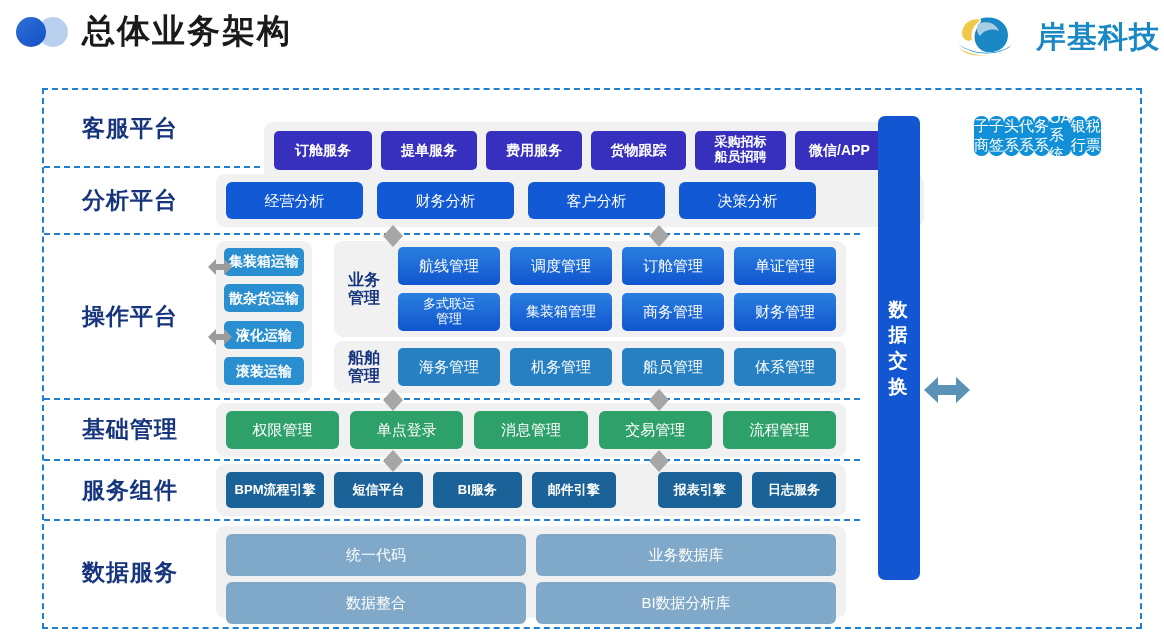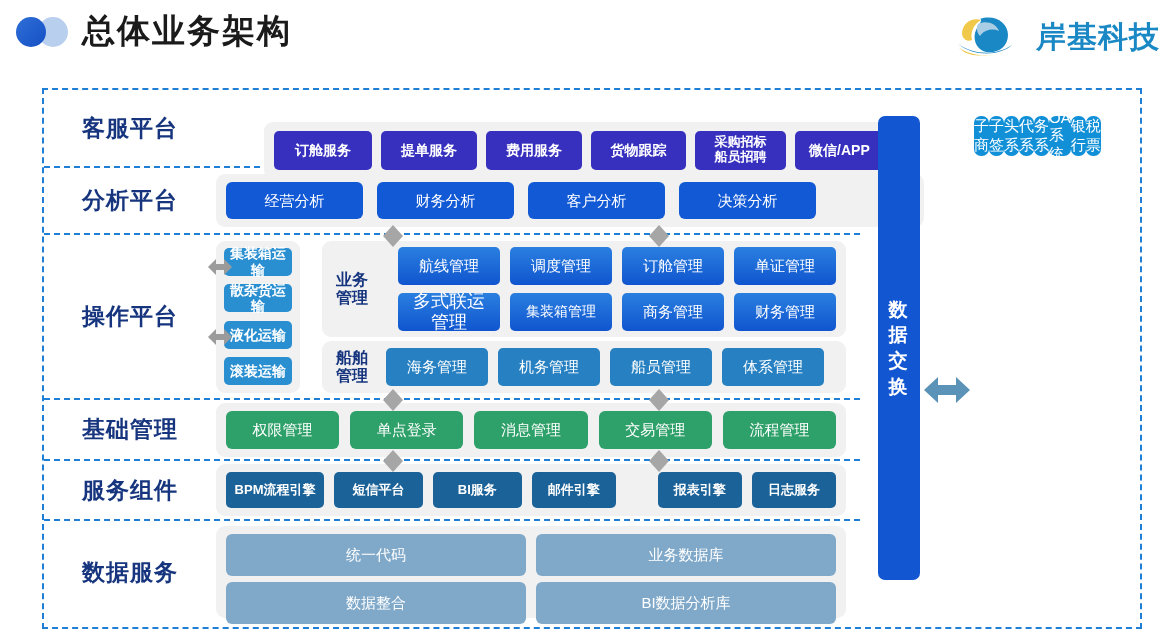--- a/index.html
+++ b/index.html
@@ -152,32 +152,32 @@
         <div class="row-body">
           <div class="ops" style="width:630px;height:152px;">
             <div class="transport-pane">
               <div class="chip chip-tp">集装箱运输</div>
               <div class="chip chip-tp">散杂货运输</div>
               <div class="chip chip-tp">液化运输</div>
               <div class="chip chip-tp">滚装运输</div>
             </div>
 
             <div class="ops-groups">
-              <div class="ops-group" style="height:96px;gap:12px;">
+              <div class="ops-group" style="height:96px;">
                 <div class="group-label" style="white-space:pre-line;">业务
 管理</div>
                 <div class="grid2">
                   <div class="grid-row">
                     <div class="chip chip-ops">航线管理</div>
                     <div class="chip chip-ops">调度管理</div>
                     <div class="chip chip-ops">订舱管理</div>
                     <div class="chip chip-ops">单证管理</div>
                   </div>
                   <div class="grid-row">
-                    <div class="chip chip-ops" style="font-size:18px;white-space:pre-line;">多式联运
+                    <div class="chip chip-ops" style="font-size:13px;white-space:pre-line;">多式联运
 管理</div>
                     <div class="chip chip-ops" style="font-size:14px;">集装箱管理</div>
                     <div class="chip chip-ops">商务管理</div>
                     <div class="chip chip-ops">财务管理</div>
                   </div>
                 </div>
               </div>
 
               <div class="ops-group" style="height:52px;">
                 <div class="group-label" style="white-space:pre-line;">船舶

